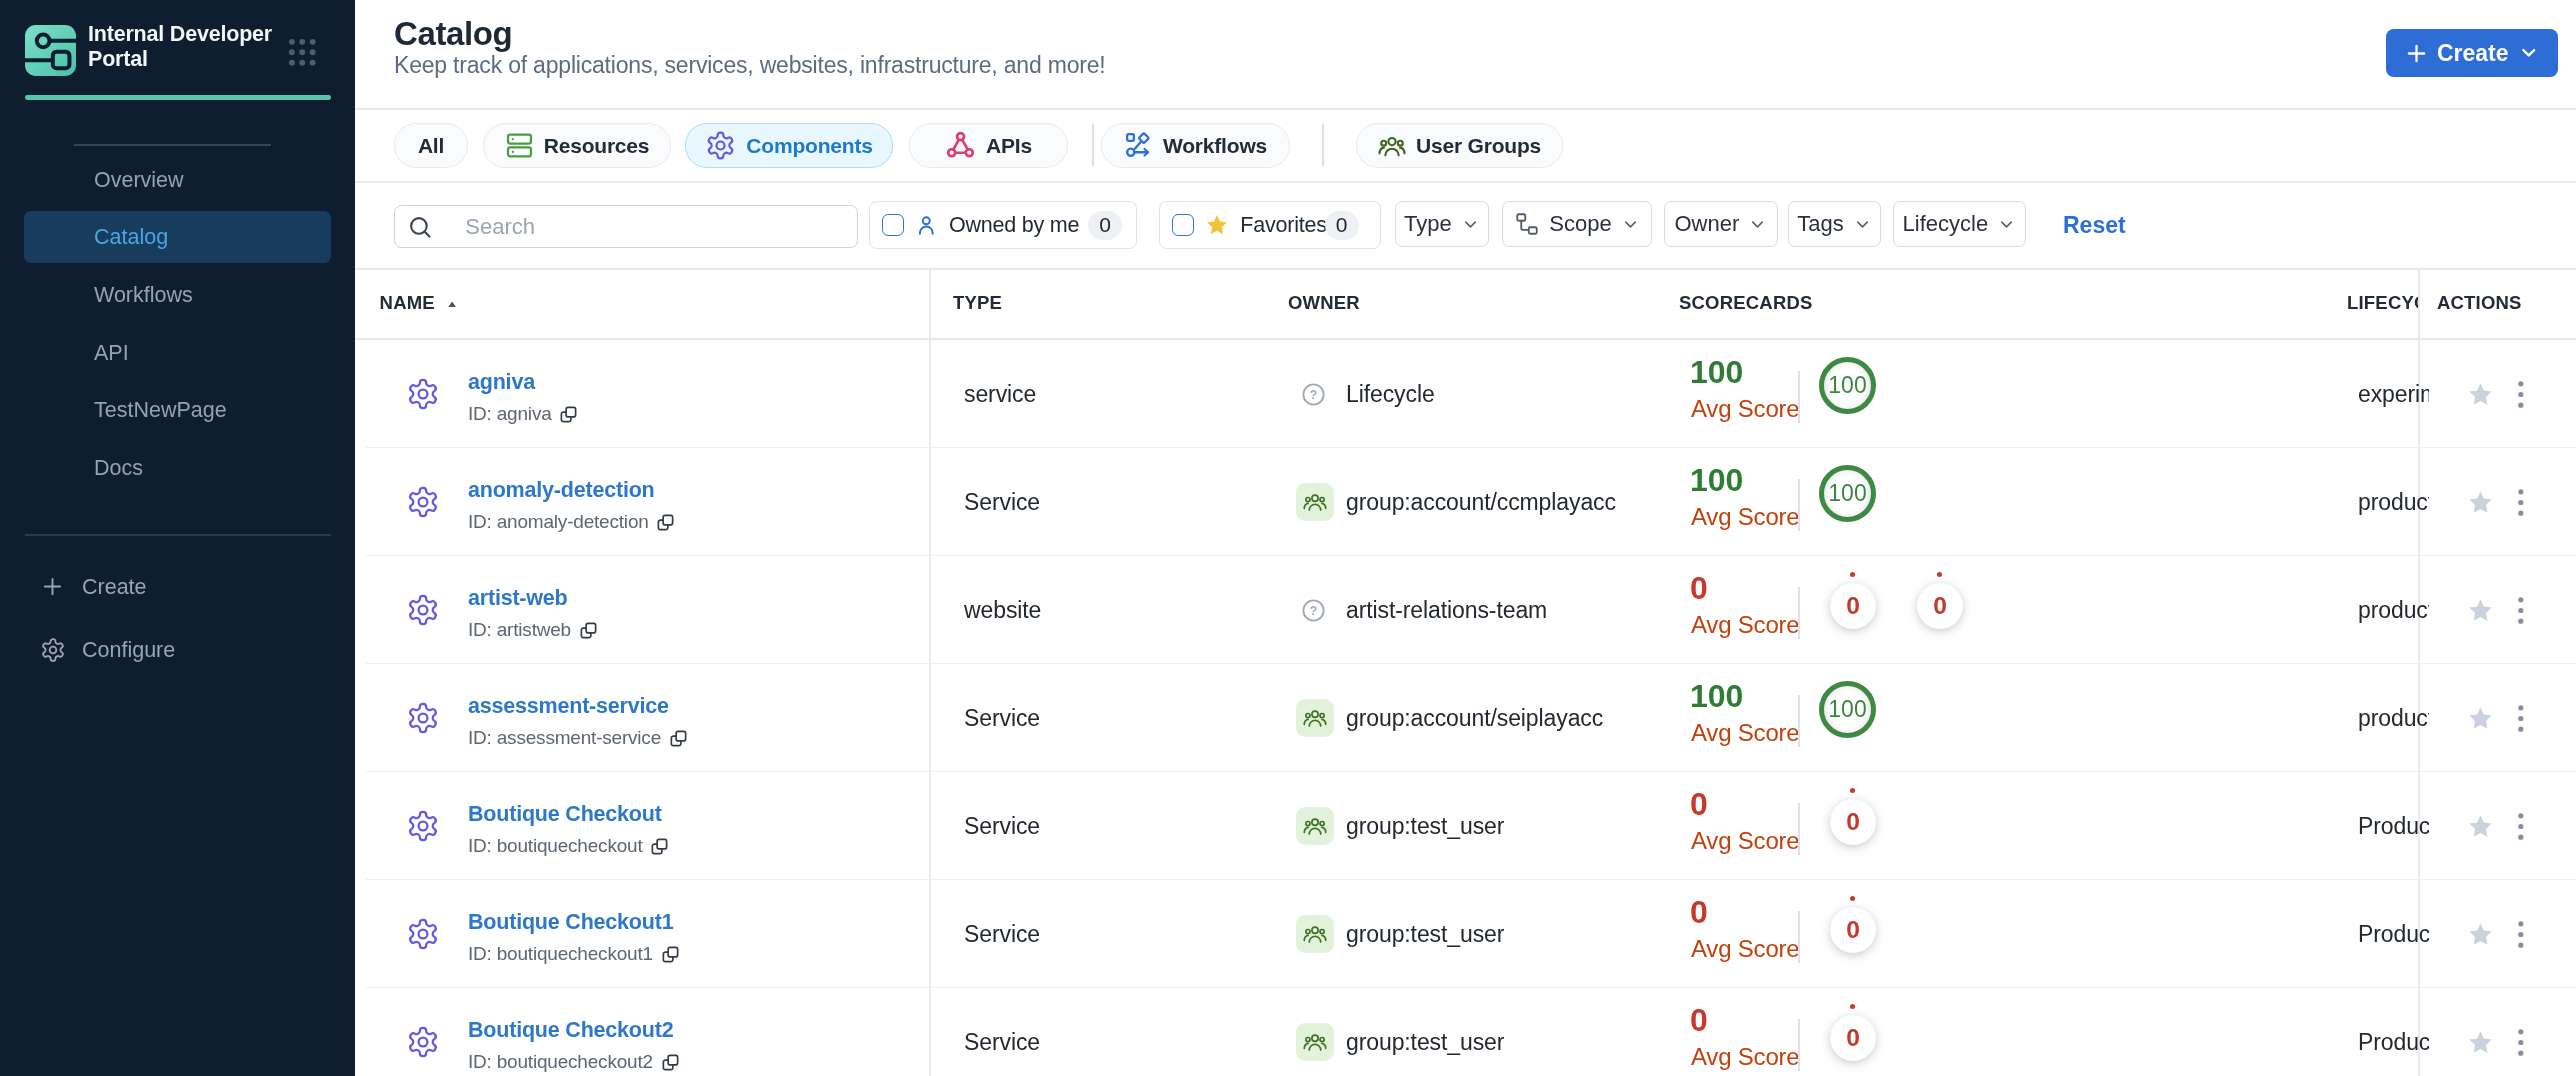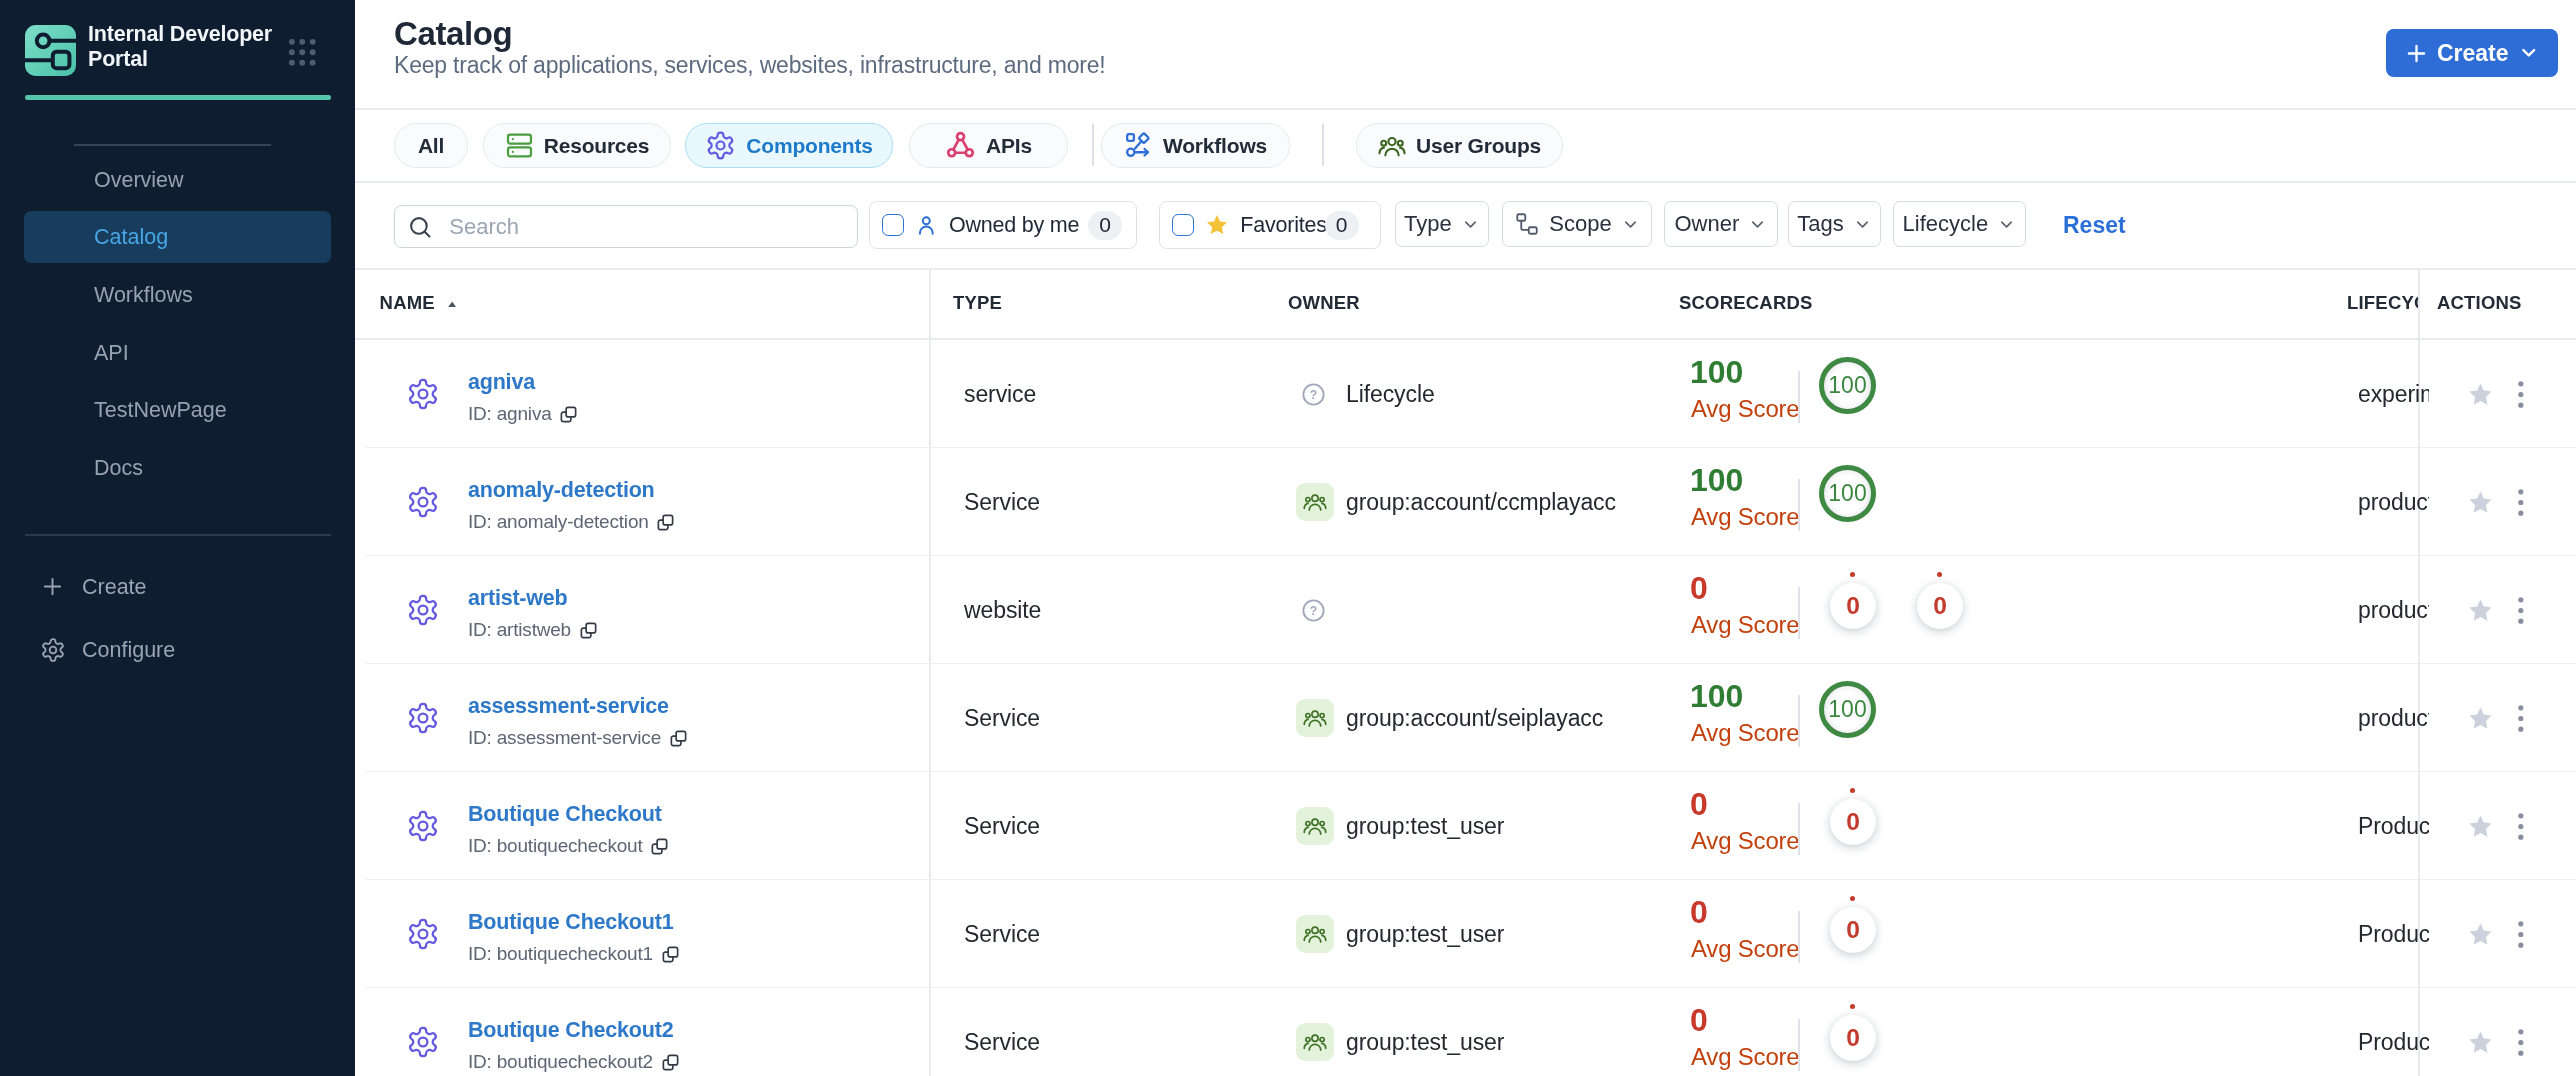--- a/index.html
+++ b/index.html
@@ -13,21 +13,21 @@
 .nav.act{background:#173c5c;color:#47a7e6}
 .botdiv{left:24.6px;top:534px;width:306px;height:1.5px;background:#2c3a4d}
 .sbl{font-size:21.5px;color:#9aa4b3;line-height:26px}
 .h1t{left:39px;top:15.4px;font-size:33px;font-weight:bold;color:#1e2836;letter-spacing:-0.4px}
 .subt{left:39px;top:52px;font-size:23px;color:#5d6b80;letter-spacing:-0.2px}
 .cbtn{left:2031px;top:29px;width:172px;height:48px;border-radius:7.7px;background:#2e6cd6;display:flex;align-items:center;justify-content:center;gap:9.2px;color:#fff;font-size:23px;font-weight:bold}
 .hdiv{left:0;width:2221px;height:1.5px;background:#e7eaee}
 .chip{position:absolute;top:123px;height:45px;border:1.5px solid #e7eaed;border-radius:22px;background:#fafbfd;display:flex;align-items:center;justify-content:center;gap:10px;font-size:21px;font-weight:bold;color:#222b38;letter-spacing:-0.2px}
 .chip.compc{background:#e9f7fe;border-color:#abdef4}
 .csep{top:124px;width:1.5px;height:42px;background:#dcdfe5}
-.sbox{left:39px;top:205px;width:464px;height:43px;border:1.5px solid #ccd3da;border-radius:7.7px;background:#fff;display:flex;align-items:center;gap:16px;padding-left:12.3px;font-size:22px;color:#9aa5b3}
+.sbox{left:39px;top:205px;width:464px;height:43px;border:1.5px solid #ccd3da;border-radius:7.7px;background:#fff;display:flex;align-items:center;gap:32px;padding-left:12.3px;font-size:22px;color:#9aa5b3}
 .fbox{position:absolute;top:201px;height:48px;border:1.5px solid #dfe3e8;border-radius:7.7px;background:#fff;display:flex;align-items:center;gap:10px;padding-left:12.3px;font-size:21.5px;color:#1f2835}
 .cb{width:22px;height:22px;border:1.9px solid #2a72d3;border-radius:6.2px;background:#fff;flex:none}
 .fl{letter-spacing:-0.2px}
 .pill{position:absolute;top:9.2px;height:28.5px;min-width:34px;padding:0 9.2px;border-radius:14.6px;background:#eef0f3;color:#1e2736;font-size:21px;line-height:28.5px;text-align:center}
 .dd{position:absolute;top:201px;height:46px;border:1.5px solid #d7dce2;border-radius:7px;background:#fff;display:flex;align-items:center;justify-content:center;gap:9.2px;font-size:22px;color:#2a313d}
 .reset{left:1708px;top:212px;font-size:23px;font-weight:bold;color:#2c6fd9}
 .th{top:292px;font-size:18.5px;font-weight:bold;color:#232b36;letter-spacing:0.2px;white-space:nowrap}
 .colline{top:268px;height:808px;width:1.5px;background:#e8eaee}
 .row{position:absolute;left:11px;width:2221px;height:108px;border-bottom:1.5px solid #eceef2}
 .nm{font-size:21.5px;font-weight:bold;color:#2d78c8;letter-spacing:-0.2px;line-height:26px}
@@ -304,20 +304,21 @@
 <div class="abs nm" style="left:102px;top:28.5px">artist-web</div>
 <div class="abs idl" style="left:102px;top:62px">ID: artistweb<span style="display:inline-block;vertical-align:-3.8px;margin-left:7.7px"><svg width="19" height="19" viewBox="0 0 24 24" fill="none" stroke="#323a45" stroke-width="2.1" stroke-linecap="round" stroke-linejoin="round">
             <rect x="9" y="3" width="12" height="12" rx="2.5"></rect>
             <path d="M15 15v3.5a2.5 2.5 0 0 1-2.5 2.5h-7A2.5 2.5 0 0 1 3 18.5v-7A2.5 2.5 0 0 1 5.5 9H9"></path>
           </svg></span></div>
 <div class="abs cell" style="left:598px">website</div>
 <div class="abs" style="left:936px;top:43px"><svg width="23" height="23" viewBox="0 0 30 30" fill="none">
           <circle cx="15" cy="15" r="13.2" stroke="#a2aaba" stroke-width="2.5"></circle>
           <text x="15" y="21" text-anchor="middle" font-family="Liberation Sans,sans-serif" font-size="16" font-weight="bold" fill="#a2aaba">?</text>
         </svg></div>
+<div class="abs cell" style="left:980px">artist-relations-team</div>
 <div class="abs scnum" style="left:1324px;top:14.6px;color:#c8392b">0</div>
 <div class="abs avgl" style="left:1325px;top:57px">Avg Score</div>
 <div class="abs vsep" style="left:1432px;top:31px"></div>
 <div class="abs dot" style="left:1484px;top:16px"></div>
 <div class="abs zc" style="left:1464px;top:27px">0</div>
 <div class="abs dot" style="left:1571px;top:16px"></div>
 <div class="abs zc" style="left:1551px;top:27px">0</div>
 <div class="abs cell lc" style="left:1992px">production</div>
 <div class="abs" style="left:2100px;top:40px"><svg width="29" height="29" viewBox="0 0 24 24" fill="#ccd2dd">
           <path d="M12 2.8l2.8 5.9 6.4.8-4.7 4.5 1.2 6.4L12 17.3l-5.7 3.1 1.2-6.4L2.8 9.5l6.4-.8z"></path>

